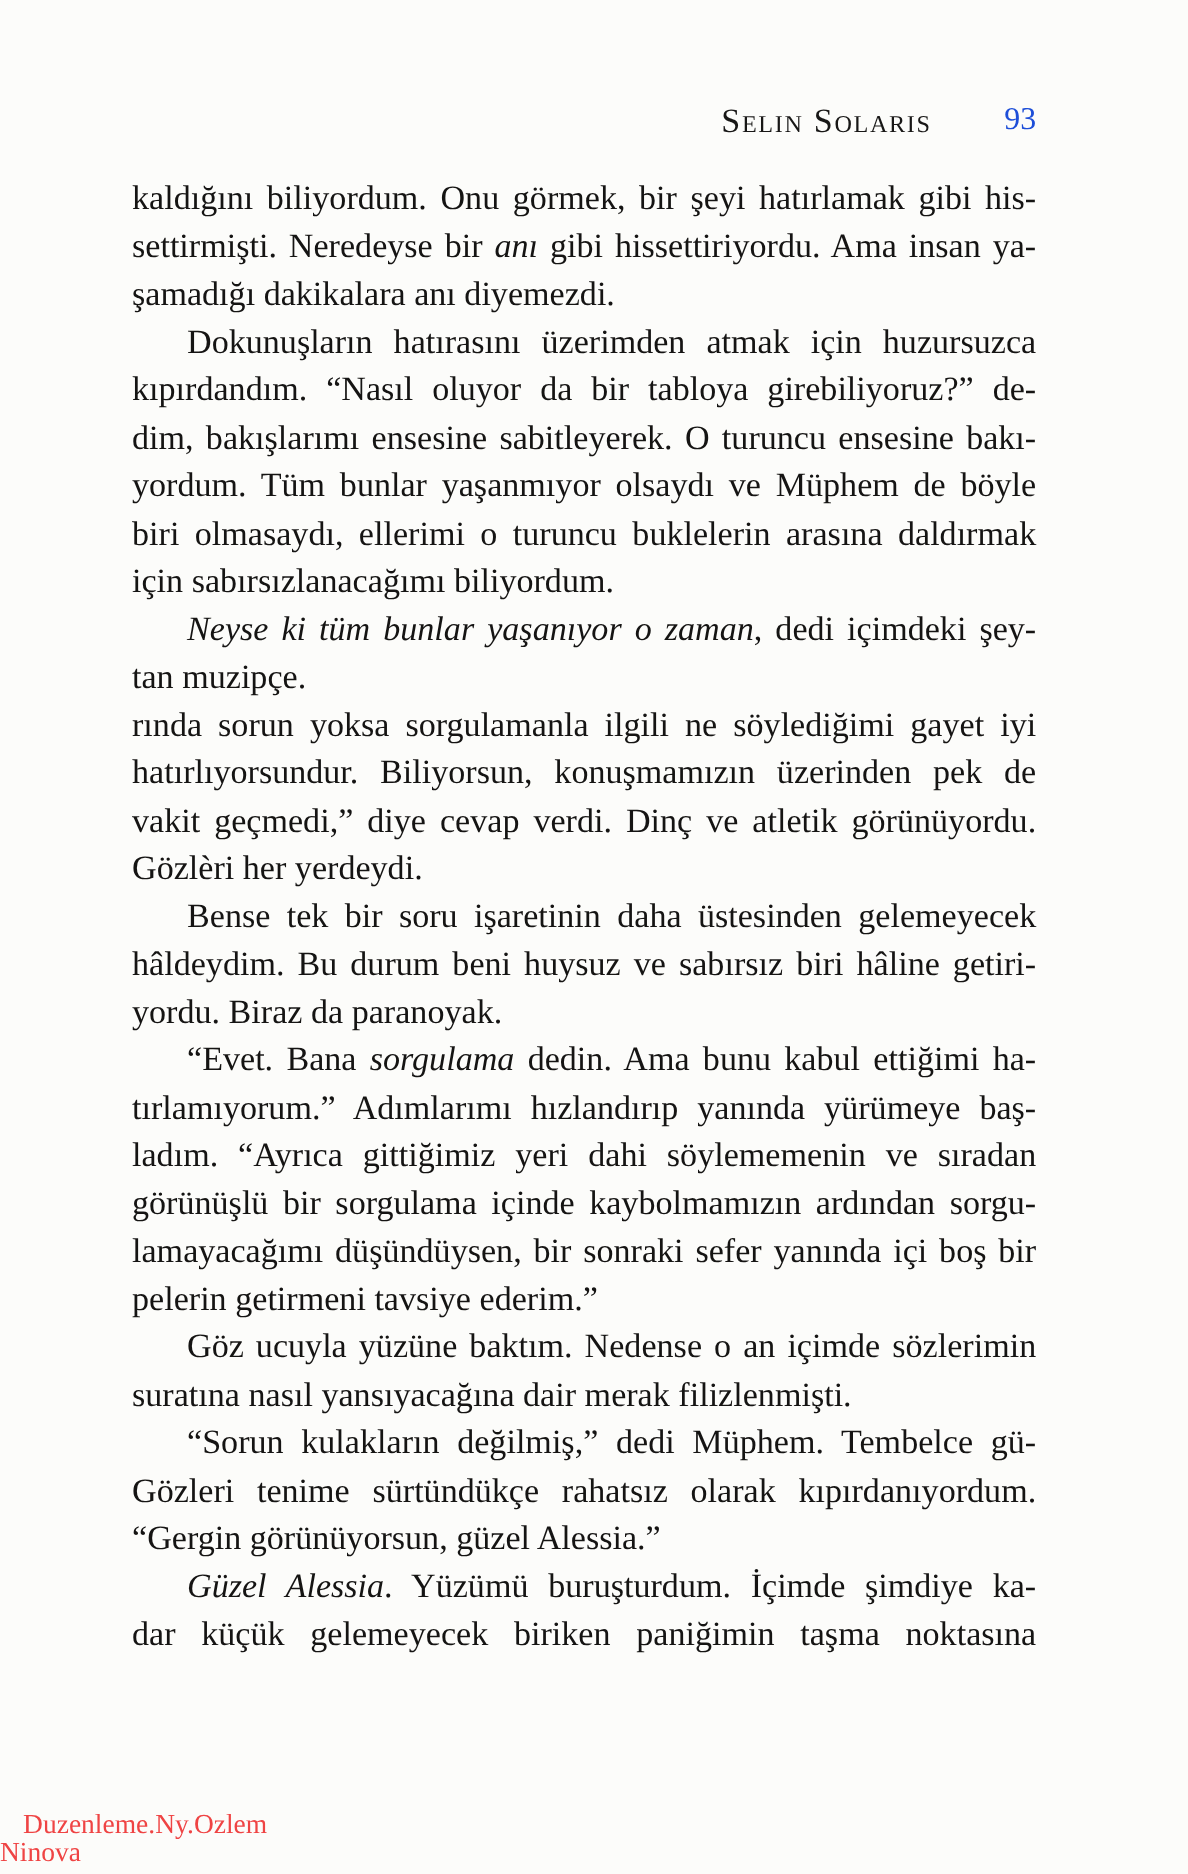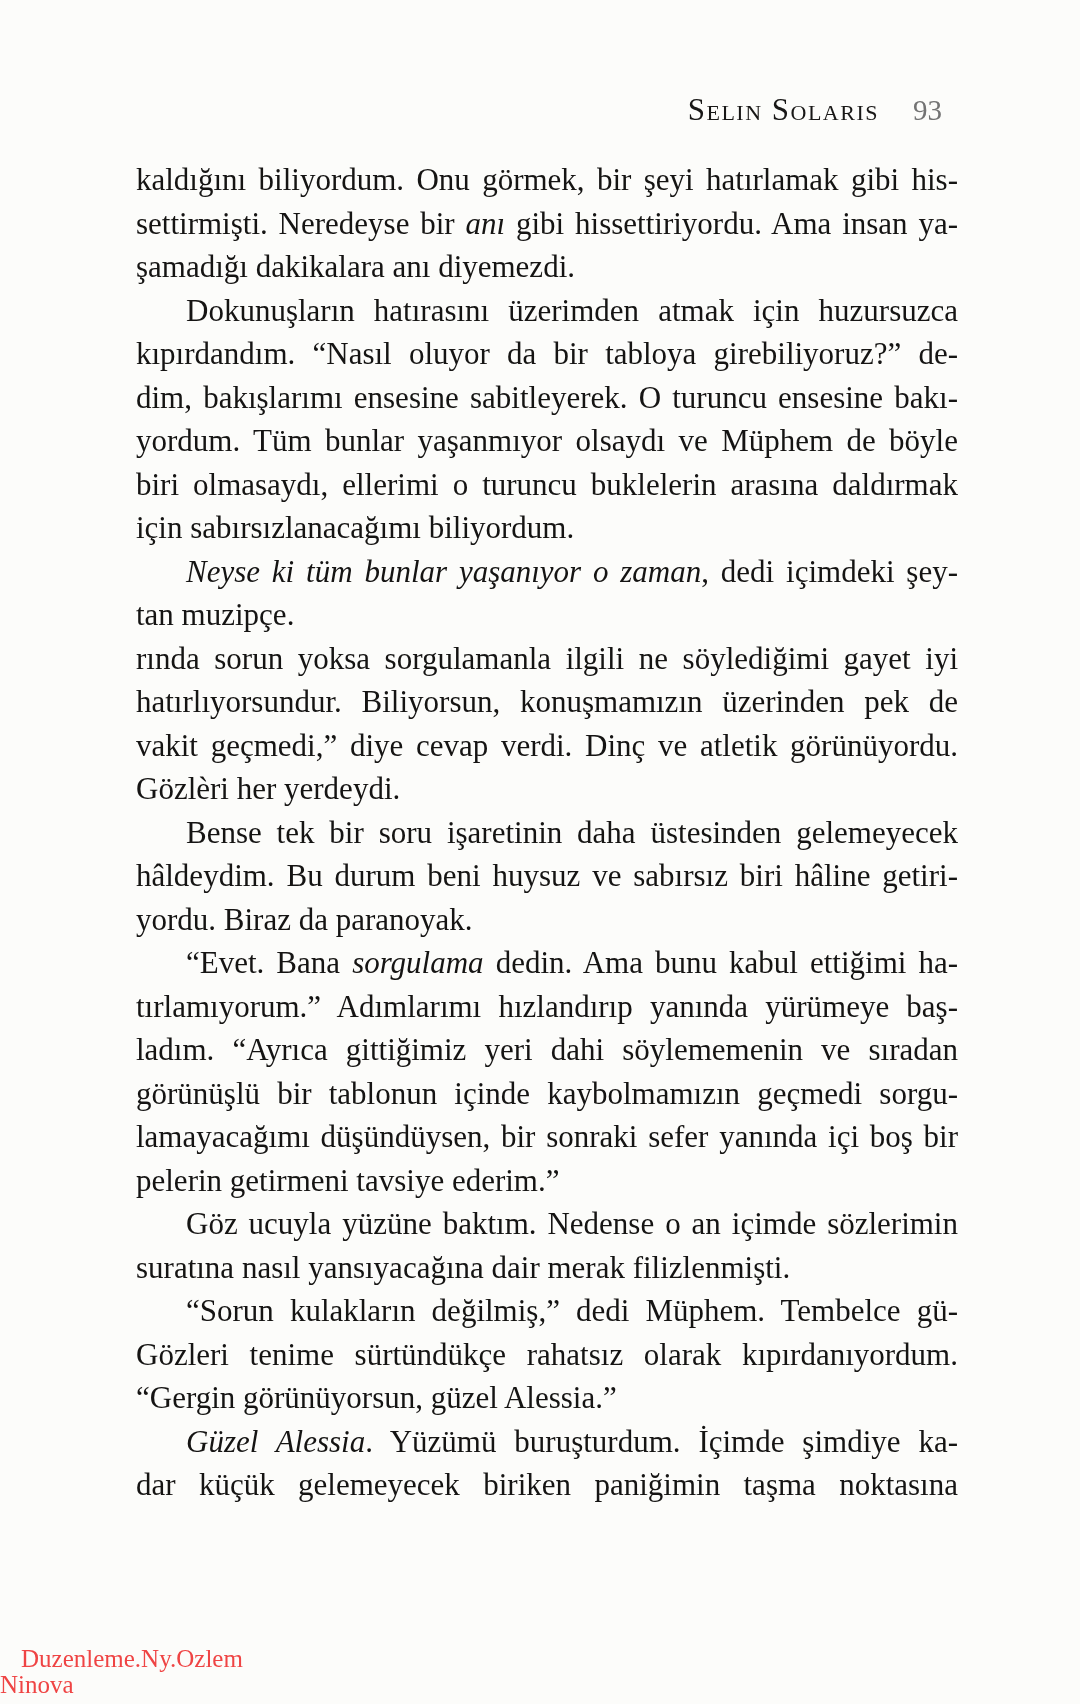--- a/index.html
+++ b/index.html
@@ -10,42 +10,42 @@
     background: #fcfcfa;
     overflow: hidden;
     font-family: "Liberation Serif", "DejaVu Serif", serif;
     color: #151413;
   }
   .running-head {
     position: absolute;
     top: 92px;
     right: 138px;
     display: flex;
-    align-items: center;
+    align-items: flex-start;
     white-space: nowrap;
+    gap: 32px;
   }
   .running-head .book-title {
     font-variant: small-caps;
     font-size: 31px;
     letter-spacing: 1.5px;
     color: #181716;
   }
   .running-head .page-number {
     font-size: 29px;
     margin-left: 34px;
-    color: #737373;
+    color: #1d4ed8;
   }
   .text-block {
     position: absolute;
     left: 120px;
     top: 158px;
     width: 822px;
     font-size: 31px;
     line-height: 43.5px;
-    margin-left: 16px;
   }
   .para { margin: 0; }
   .line {
     text-align: justify;
     text-align-last: justify;
   }
   .line.last {
     text-align-last: left;
   }
   .line.indent {
@@ -113,21 +113,21 @@
       </div>
       <div class="para">
         <div class="line indent"><span>Bense tek bir soru işaretinin daha üstesinden gelemeyecek</span></div>
         <div class="line"><span>hâldeydim. Bu durum beni huysuz ve sabırsız biri hâline getiri-</span></div>
         <div class="line last"><span>yordu. Biraz da paranoyak.</span></div>
       </div>
       <div class="para">
         <div class="line indent"><span>“Evet. Bana </span><span class="it">sorgulama</span><span> dedin. Ama bunu kabul ettiğimi ha-</span></div>
         <div class="line"><span>tırlamıyorum.” Adımlarımı hızlandırıp yanında yürümeye baş-</span></div>
         <div class="line"><span>ladım. “Ayrıca gittiğimiz yeri dahi söylememenin ve sıradan</span></div>
-        <div class="line"><span>görünüşlü bir tablonun içinde kaybolmamızın geçmedi sorgu-</span></div>
+        <div class="line"><span>görünüşlü bir sorgulama içinde kaybolmamızın ardından sorgu-</span></div>
         <div class="line"><span>lamayacağımı düşündüysen, bir sonraki sefer yanında içi boş bir</span></div>
         <div class="line last"><span>pelerin getirmeni tavsiye ederim.”</span></div>
       </div>
       <div class="para">
         <div class="line indent"><span>Göz ucuyla yüzüne baktım. Nedense o an içimde sözlerimin</span></div>
         <div class="line last"><span>suratına nasıl yansıyacağına dair merak filizlenmişti.</span></div>
       </div>
       <div class="para">
         <div class="line indent"><span>“Sorun kulakların değilmiş,” dedi Müphem. Tembelce gü-</span></div>
         <div class="line"><span>Gözleri tenime sürtündükçe rahatsız olarak kıpırdanıyordum.</span></div>

